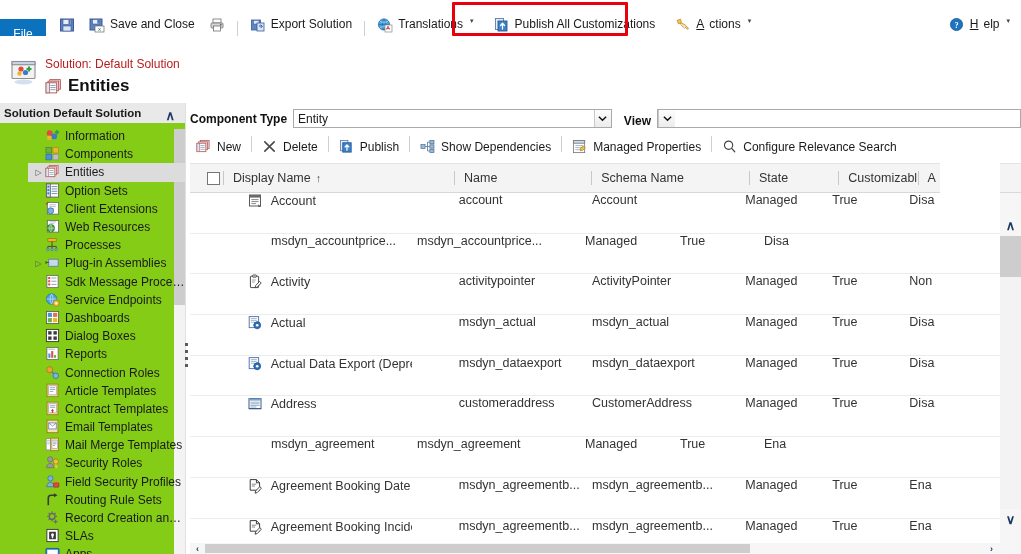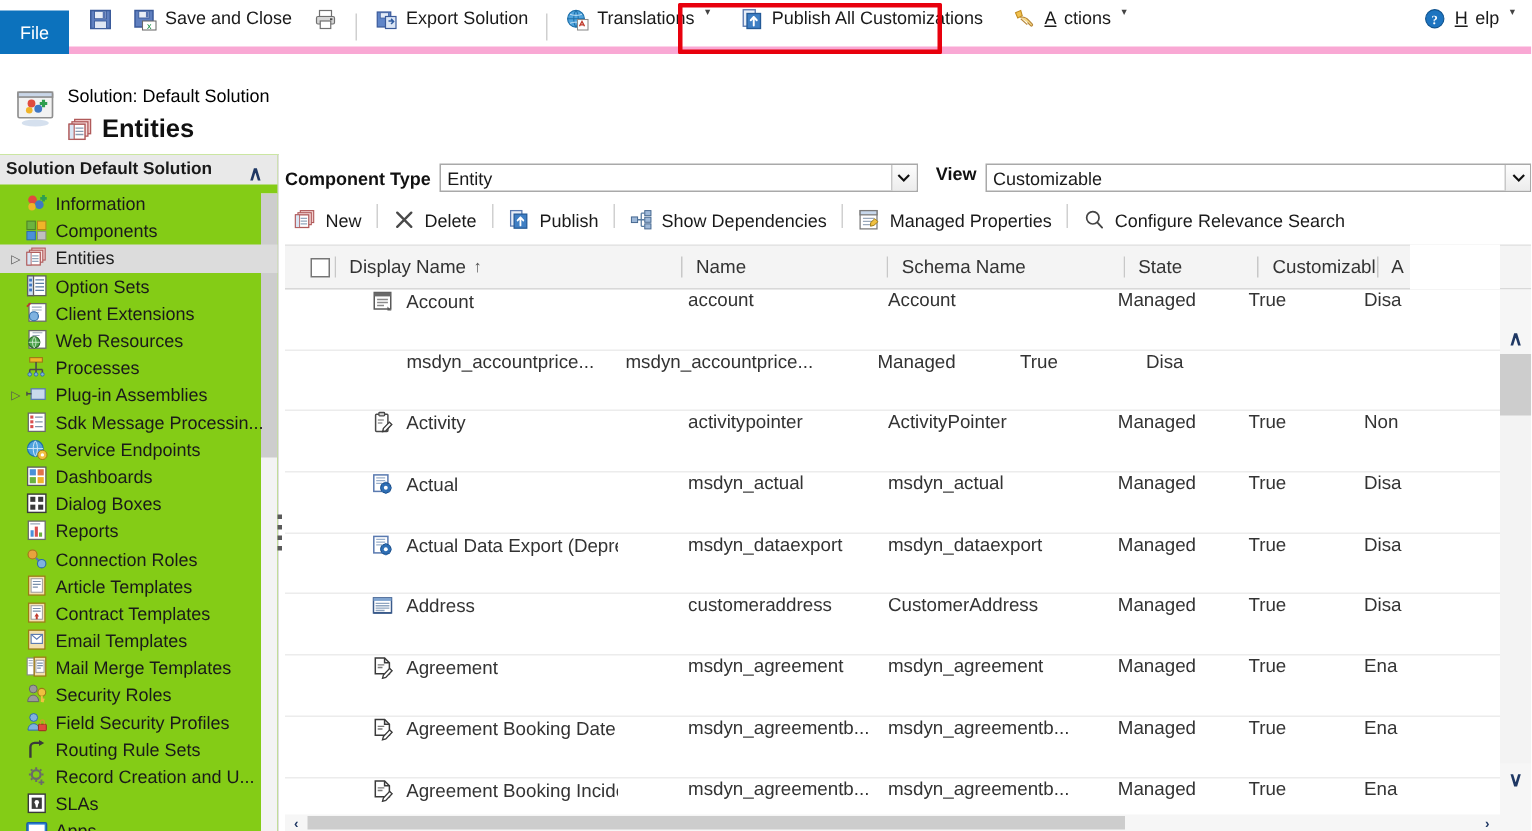--- a/index.html
+++ b/index.html
@@ -15,21 +15,21 @@
   }
   #app {
     position: relative;
     width: 1021px; height: 554px;
     overflow: hidden;
     background: #ffffff;
   }
 
   
   .ribbon {
-    position: absolute; left: 0; top: 0;
+    position: absolute; left: 0; top: 12px;
     width: 1021px; height: 36px;
     background: #ffffff;
     border-bottom: 5px solid #f9a8d4;
   }
   .file-tab {
     position: absolute; left: 0; top: 7px;
     width: 46px; height: 29px;
     background: #0c72bd;
     color: #ffffff;
     font-size: 12px;
@@ -86,21 +86,21 @@
     position: absolute; left: 0; top: 36px;
     width: 1021px; height: 67px;
     background: #ffffff;
   }
   .ph-icon {
     position: absolute; left: 10px; top: 24px;
     width: 28px; height: 26px;
   }
   .ph-sol {
     position: absolute; left: 45px; top: 21px;
-    font-size: 12px; color: #000000;
+    font-size: 12px; color: #b91c1c;
   }
   .ph-title-row {
     position: absolute; left: 45px; top: 40px;
     display: flex; align-items: center; gap: 7px;
   }
   .ph-title {
     font-size: 17px; font-weight: bold; color: #111111;
   }
 
   
@@ -117,20 +117,21 @@
     background: #e9e9e9;
     font-weight: bold; font-size: 11.5px;
     color: #1a1a1a;
     display: flex; align-items: center;
     padding-left: 4px;
   }
   .tree {
     position: absolute; left: 0; top: 24px;
     width: 186px; height: 427px;
     overflow: hidden;
+    padding-left: 28px;
   }
   .tnode {
     display: flex; align-items: center;
     height: 18.2px;
     font-size: 12px;
     color: #1a1a1a;
     cursor: pointer;
     white-space: nowrap;
   }
   .tnode.selected { background: #dcdcdc; }
@@ -210,21 +211,21 @@
   }
   .combo .cbtn {
     width: 17px; height: 17px;
     background: linear-gradient(#fdfdfd,#ececec);
     border-left: 1px solid #c8c8c8;
     display: flex; align-items: center; justify-content: center;
     font-size: 9px; color: #111;
   }
   #combo-component { width: 392px; margin-left: 6px; }
   #combo-view { width: 364px; margin-left: 6px; }
-  .view-group { display: flex; align-items: flex-start; margin-left: 12px; }
+  .view-group { display: flex; align-items: flex-end; margin-left: 12px; }
 
   .cmd-bar {
     position: absolute; left: 0; top: 33px;
     width: 831px; height: 24px;
     display: flex; align-items: flex-start;
     font-size: 12px;
   }
   .cb {
     display: flex; align-items: center; gap: 5px;
     height: 22px; padding: 0 6px;
@@ -809,21 +810,20 @@
         <span class="cval">Entity</span>
         <span class="cbtn">
           <svg width="9" height="7" viewBox="0 0 10 7">
               <path d="M1 1.5 5 5.5 9 1.5" stroke="#111" stroke-width="1.6" fill="none"></path>
             </svg>
         </span>
       </div>
       <div class="view-group">
         <span class="flabel">View</span>
         <div class="combo" id="combo-view">
-          <span class="cval">Customizable</span>
           <span class="cbtn">
             <svg width="9" height="7" viewBox="0 0 10 7">
                 <path d="M1 1.5 5 5.5 9 1.5" stroke="#111" stroke-width="1.6" fill="none"></path>
               </svg>
           </span>
         </div>
       </div>
     </div>
 
     <div class="cmd-bar">
@@ -1090,31 +1090,20 @@
           </div>
           <div class="gcell c-cust">
             <span>True</span>
           </div>
           <div class="gcell c-audit">
             <span>Disa</span>
           </div>
         </div>
         <div class="grow">
           <div class="gcell" style="width: 34px;"></div>
-          <div class="gcell c-name first">
-            <span class="ico">
-              <svg width="16" height="16" viewBox="0 0 16 16">
-                <path d="M3.2 1.6h6.2l3.2 3.2v7.4H3.2z" fill="#ffffff" stroke="#3a3a3a" stroke-width="1"></path>
-                <path d="M9.4 1.6v3.2h3.2" fill="none" stroke="#3a3a3a" stroke-width="1"></path>
-                <path d="M4.8 6.2h4.4M4.8 8h3.2" stroke="#7a7a7a" stroke-width="0.9"></path>
-                <path d="M8.6 13 12.8 8.6l1.6 1.6-4.2 4.4-2.2.6z" fill="#ffffff" stroke="#3a3a3a" stroke-width="0.9"></path>
-              </svg>
-            </span>
-            <span>Agreement</span>
-          </div>
           <div class="gcell c-logical">
             <span>msdyn_agreement</span>
           </div>
           <div class="gcell c-schema">
             <span>msdyn_agreement</span>
           </div>
           <div class="gcell c-state">
             <span>Managed</span>
           </div>
           <div class="gcell c-cust">

